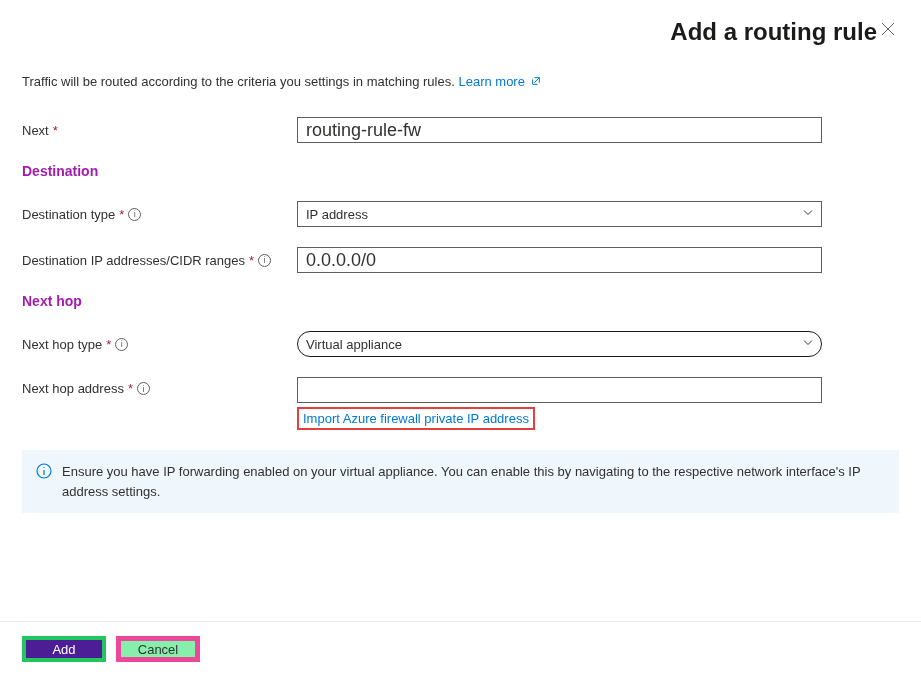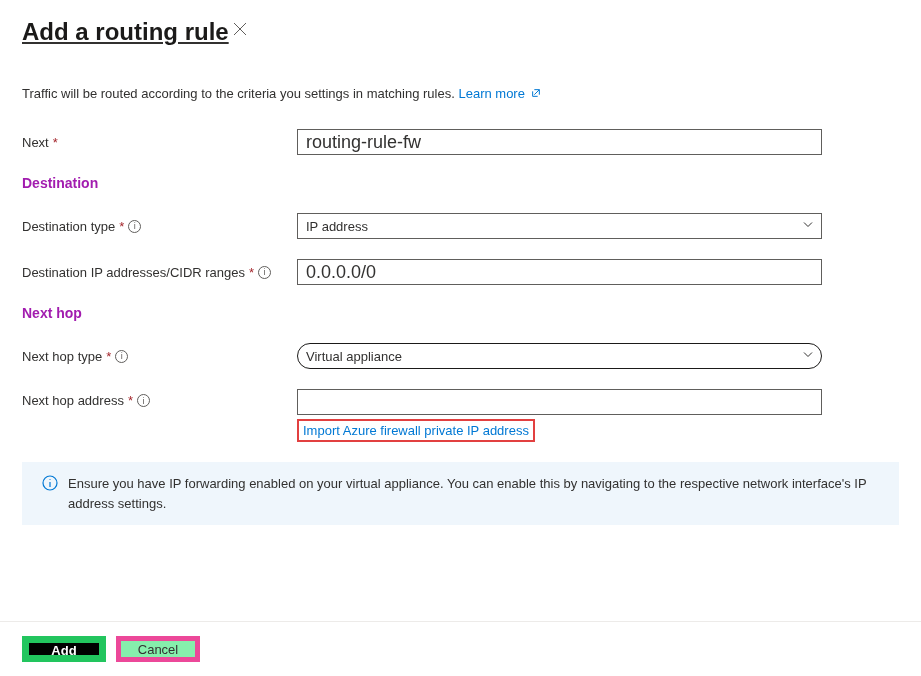--- a/index.html
+++ b/index.html
@@ -11,24 +11,23 @@
     background: #ffffff;
     width: 921px;
     height: 676px;
     position: relative;
   }
   .panel {
     padding: 18px 22px 0 22px;
   }
   .header {
     display: flex;
-    justify-content: flex-start;
+    justify-content: flex-end;
     align-items: flex-start;
-    margin-bottom: 40px;
-    text-decoration: underline;
+    margin-bottom: 28px;
   }
   .title {
     font-size: 24px;
     font-weight: 600;
     color: #1b1a19;
     margin: 0;
   }
   .close-btn {
     background: none;
     border: none;
@@ -134,21 +133,21 @@
     text-decoration: none;
     cursor: pointer;
     font-size: 13px;
     padding: 2px 4px;
     border: 2px solid #e24040;
   }
   .info-box {
     display: flex;
     gap: 10px;
     background: #eff6fc;
-    padding: 12px 20px;
+    padding: 12px 14px;
     margin-top: 18px;
     font-size: 13px;
     color: #323130;
     line-height: 1.5;
   }
   .info-box .icon {
     flex-shrink: 0;
     color: #0078d4;
     margin-top: 1px;
   }
@@ -165,24 +164,24 @@
   }
   .btn {
     min-width: 84px;
     height: 26px;
     font-size: 13px;
     font-family: inherit;
     cursor: pointer;
     padding: 0 16px;
   }
   .btn-primary {
-    background: #000000;
+    background: #4c1d95;
     color: #ffffff;
-    border: 7px solid #22c55e;
-    font-weight: 700;
+    border: 4px solid #22c55e;
+    font-weight: 400;
   }
   .btn-secondary {
     background: #86efac;
     color: #323130;
     border: 5px solid #ec4899;
   }
 </style>
 </head>
 <body>
 

